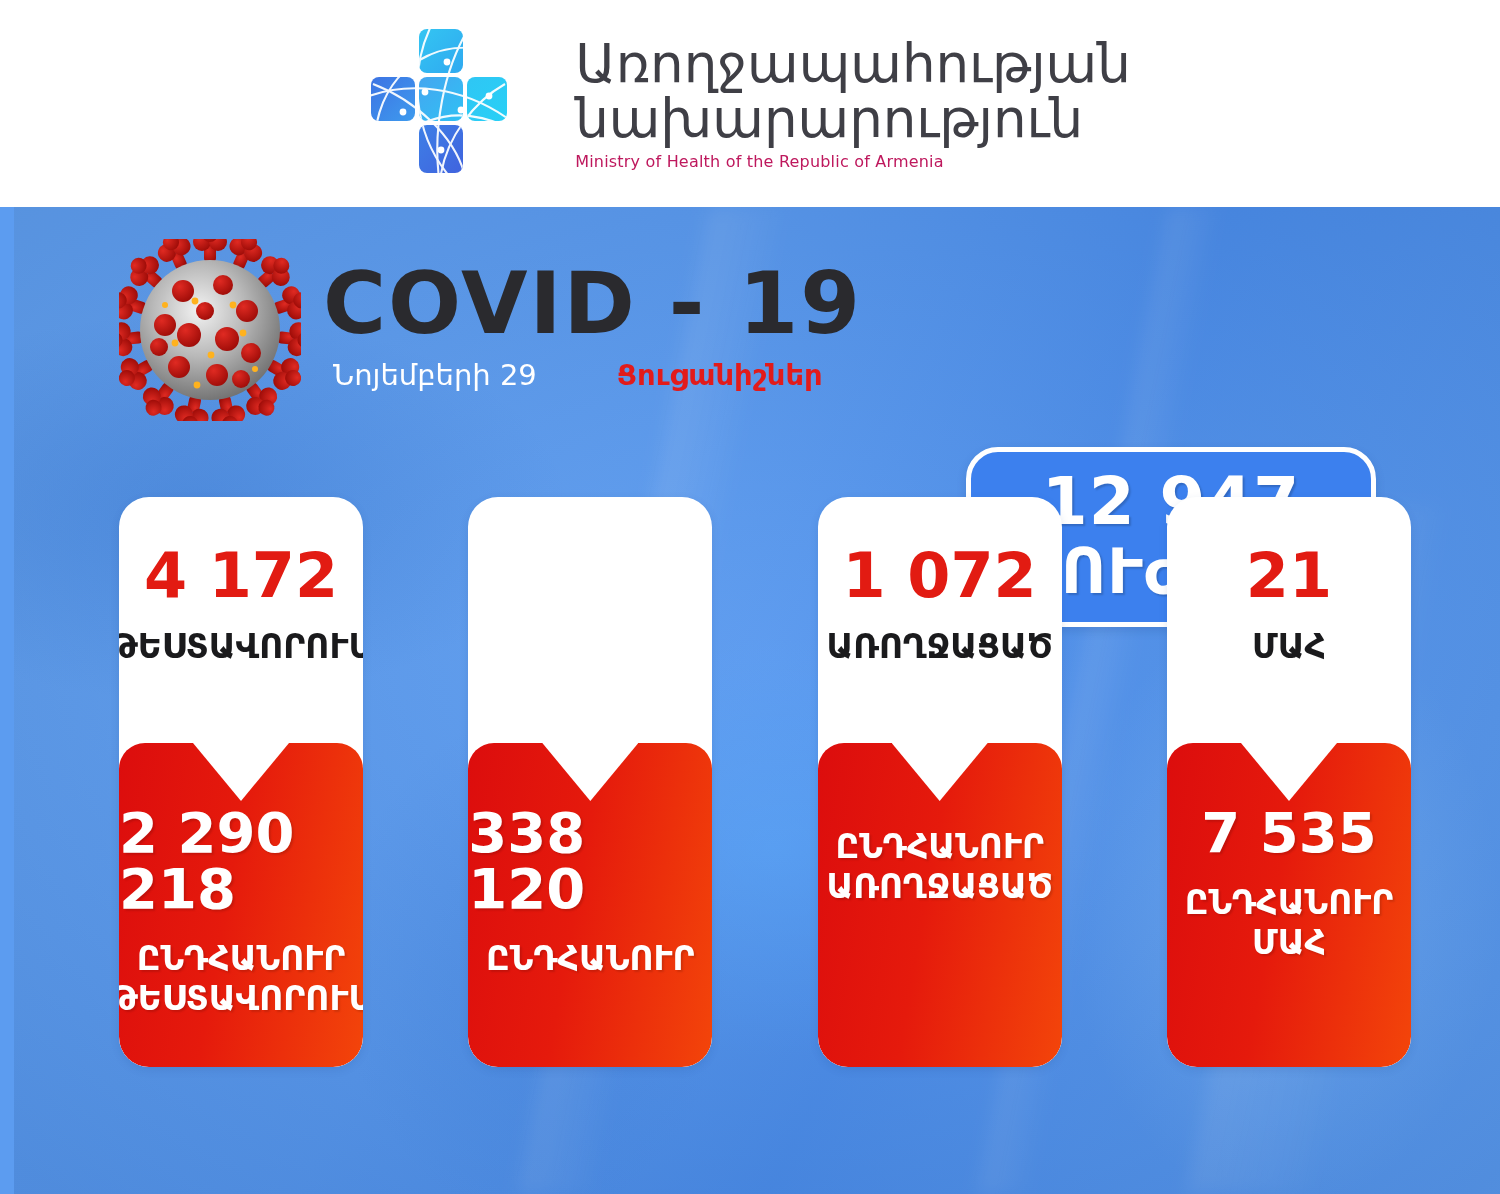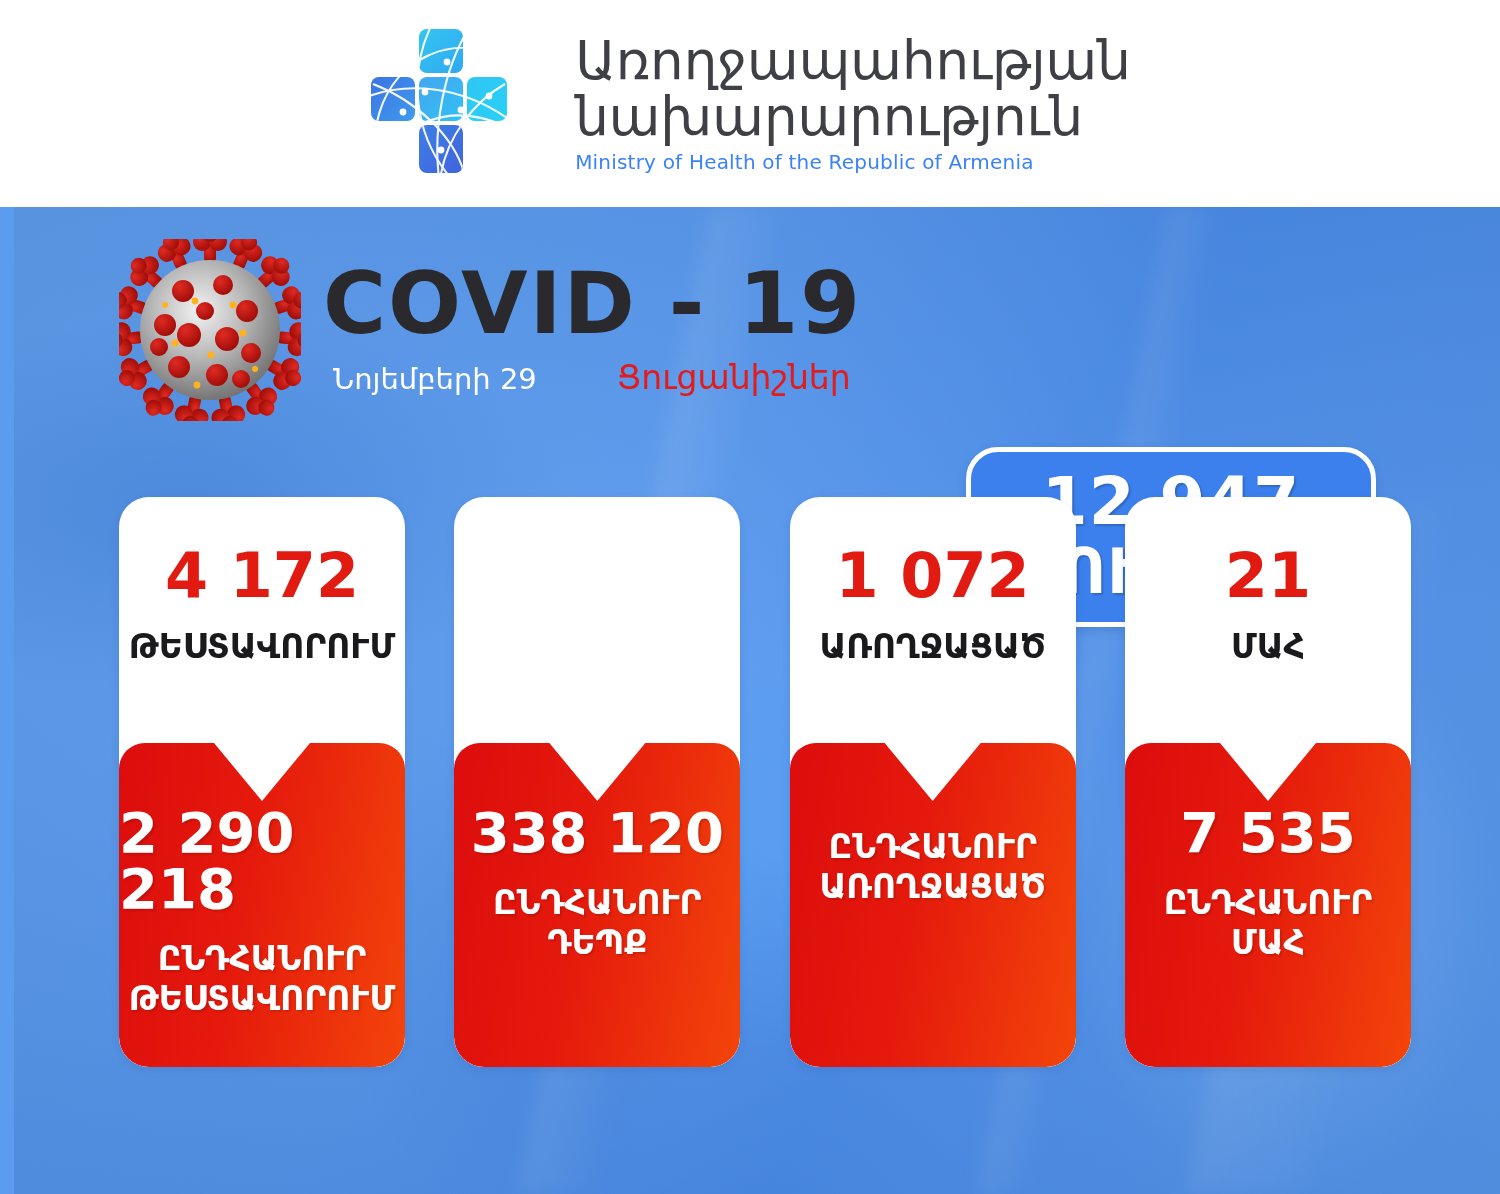--- a/index.html
+++ b/index.html
@@ -25,22 +25,22 @@
   .logo-line {
     font-family:"DejaVu Sans", sans-serif;
     font-size:53px;
     line-height:1.04;
     color:#3f3f46;
     letter-spacing:0px;
     font-weight:400;
   }
   .logo-sub {
     font-family:"DejaVu Sans", sans-serif;
-    font-size:20px;
-    color:#3b82f6;
+    font-size:16px;
+    color:#be185d;
     margin-top:6px;
     letter-spacing:0.2px;
   }
 
   
   .banner {
     position:absolute; left:0; top:207px; width:1500px; height:987px;
     overflow:hidden;
     margin-left:14px;
   }
@@ -81,21 +81,21 @@
     color:#2A2A2E;
     line-height:1;
   }
   .title-sub-row { display:flex; align-items:baseline; margin-top:12px; padding-left:10px;gap:20px; }
   .date-txt {
     font-family:"DejaVu Sans", sans-serif;
     font-size:29px; color:#ffffff; font-weight:400;
   }
   .indic-txt {
     font-family:"DejaVu Sans", sans-serif;
-    font-size:33px; color:#E21B1B; font-weight:normal;
+    font-size:29px; color:#E21B1B; font-weight:bold;
     margin-left:60px;
   }
 
   
   .badge {
     position:absolute; left:952px; top:240px; width:410px; height:180px;
     background:#3C80EE;
     border:5px solid #ffffff;
     border-radius:32px;
     display:flex; flex-direction:column; align-items:center; justify-content:center;
@@ -114,21 +114,21 @@
     text-shadow:2px 2px 2px rgba(0,0,0,.18);
   }
 
   
   .cards {
     position:absolute; left:105px; top:290px;
     width:1292px; height:570px;
     display:flex; justify-content:space-between;
   }
   .card {
-    width:286px; height:570px;
+    width:244px; height:570px;
     position:relative;
     border-radius:30px;
     background:#ffffff;
     overflow:hidden;
     box-shadow:0 3px 9px rgba(20,60,130,.13);
   }
   .card-top {
     position:absolute; left:0; top:0; width:100%; height:253px;
     display:flex; flex-direction:column; align-items:center; justify-content:flex-start;
     padding-top:48px;
@@ -435,21 +435,20 @@
         </div>
       </div>
       <div class="notch"></div>
     </div>
 
     <div class="card">
       <div class="card-bottom">
         <div class="card-bot-num">338 120</div>
         <div class="card-bot-label">
           <span>ԸՆԴՀԱՆՈՒՐ</span>
-          <span>ԴԵՊՔ</span>
         </div>
       </div>
       <div class="notch"></div>
     </div>
 
     <div class="card">
       <div class="card-top">
         <div class="card-top-num">1 072</div>
         <div class="card-top-label">ԱՌՈՂՋԱՑԱԾ</div>
       </div>

